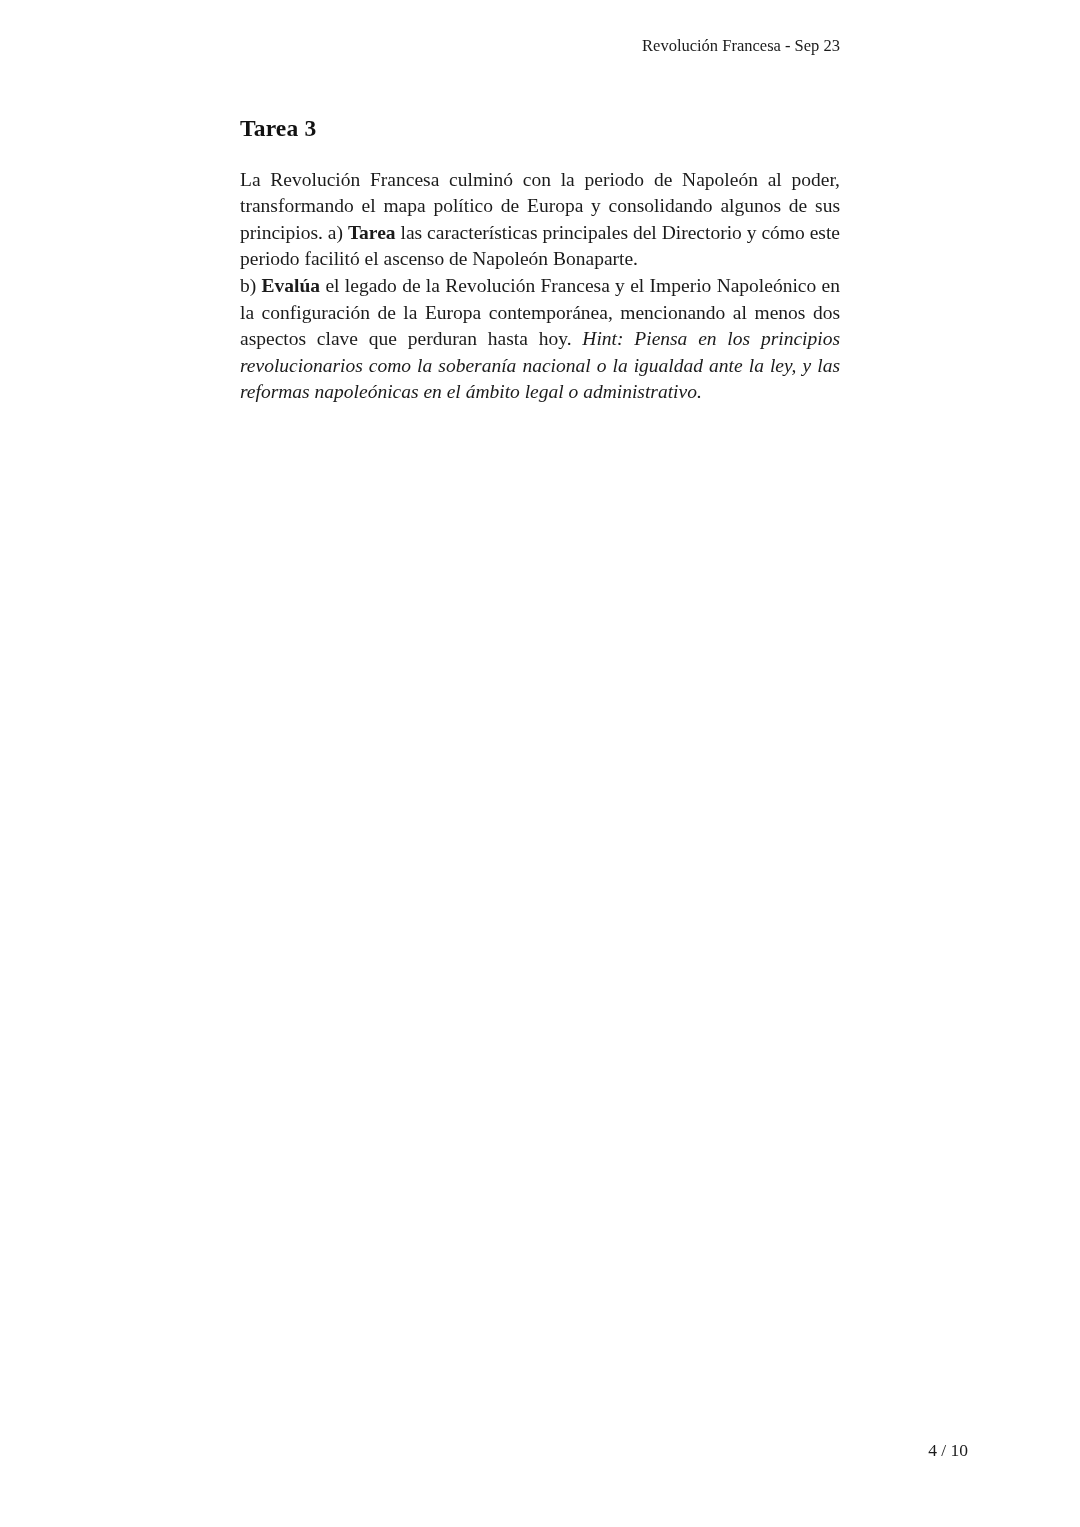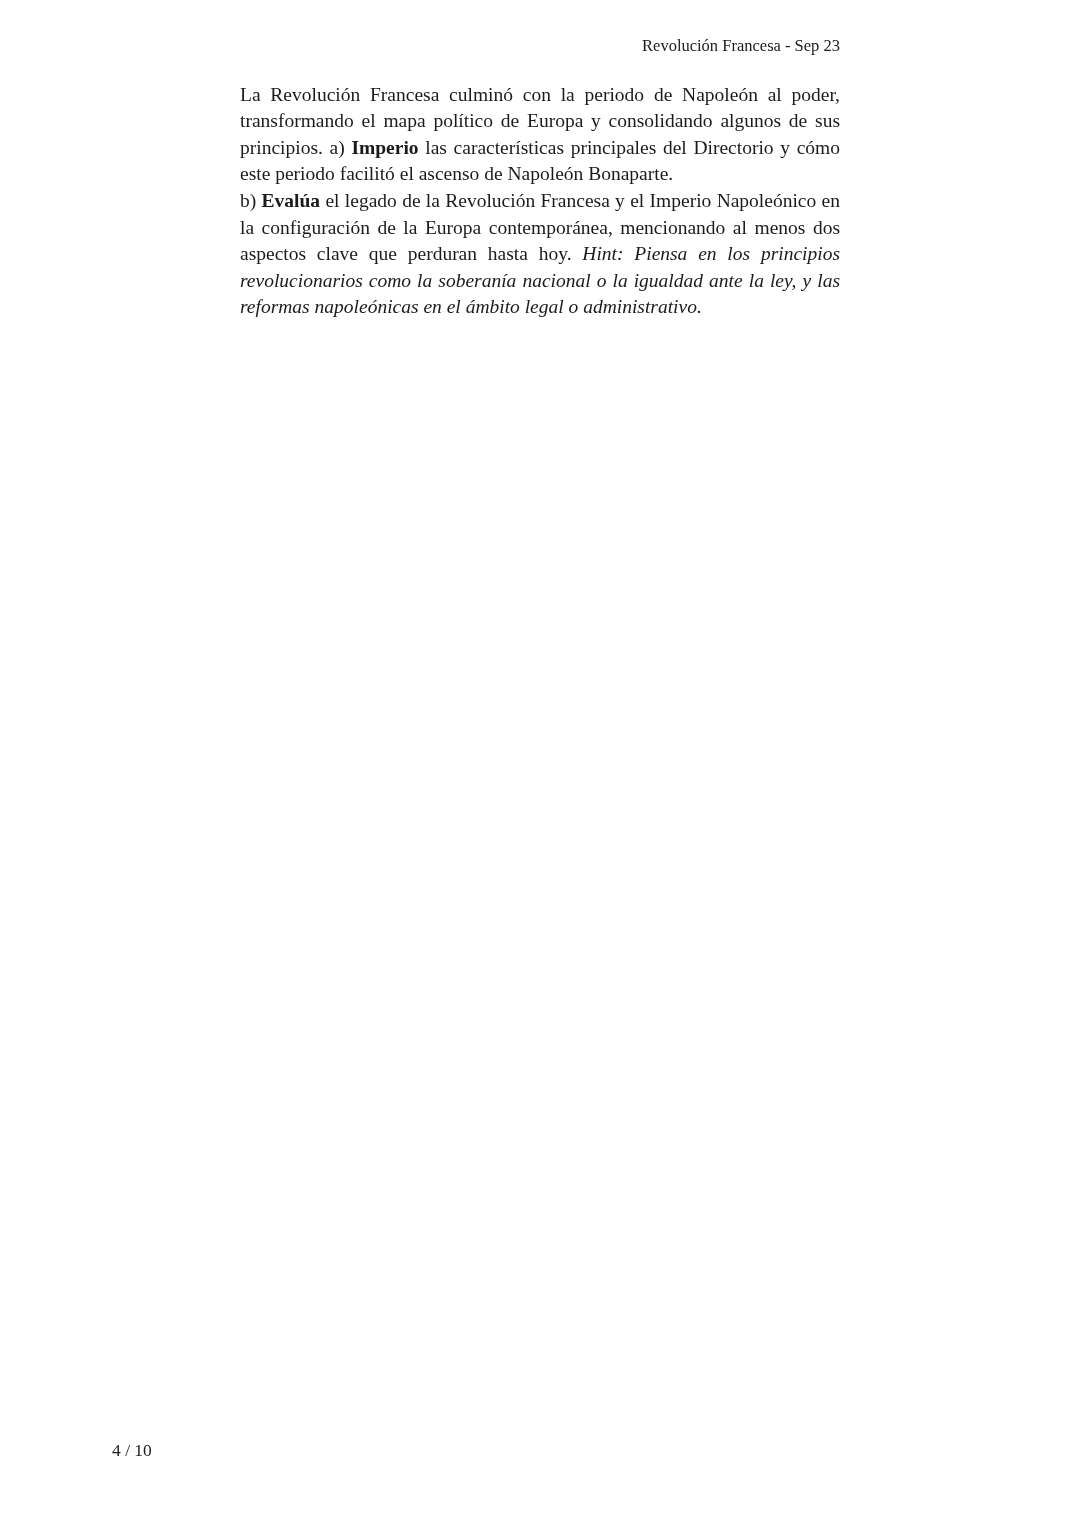--- a/index.html
+++ b/index.html
@@ -44,34 +44,35 @@
     color: #1b1b1b;
   }
   .seg-bold   { font-weight: 700; }
   .seg-italic { font-style: italic; }
   .seg-normal { font-weight: 400; font-style: normal; }
   .page-footer {
     position: absolute;
     left: 0;
     right: 0;
     bottom: 66px;
-    text-align: left;
+    text-align: right;
     font-size: 17.5px;
     color: #1b1b1b;
   }
 </style>
 </head>
 <body>
 
 <div class="page">
 
   <div class="running-header">Revolución Francesa - Sep 23</div>
 
+  <h1 class="task-heading">Tarea 3</h1>
 
   <div class="body-text">
 
-  <p><span class="seg-normal">La Revolución Francesa culminó con la periodo de Napoleón al poder, transformando el mapa político de Europa y consolidando algunos de sus principios. a) </span><span class="seg-bold">Imperio</span><span class="seg-normal"> las características principales del Directorio y cómo este periodo facilitó el ascenso de Napoleón Bonaparte.</span></p>
+  <p><span class="seg-normal">La Revolución Francesa culminó con la periodo de Napoleón al poder, transformando el mapa político de Europa y consolidando algunos de sus principios. a) </span><span class="seg-bold">Tarea</span><span class="seg-normal"> las características principales del Directorio y cómo este periodo facilitó el ascenso de Napoleón Bonaparte.</span></p>
       <p><span class="seg-normal">b) </span><span class="seg-bold">Evalúa</span><span class="seg-normal"> el legado de la Revolución Francesa y el Imperio Napoleónico en la configuración de la Europa contemporánea, mencionando al menos dos aspectos clave que perduran hasta hoy. </span><span class="seg-italic">Hint: Piensa en los principios revolucionarios como la soberanía nacional o la igualdad ante la ley, y las reformas napoleónicas en el ámbito legal o administrativo.</span></p>
     </div>
 
   <div class="page-footer">4 / 10</div>
 
 </div>
 
 </body></html>

